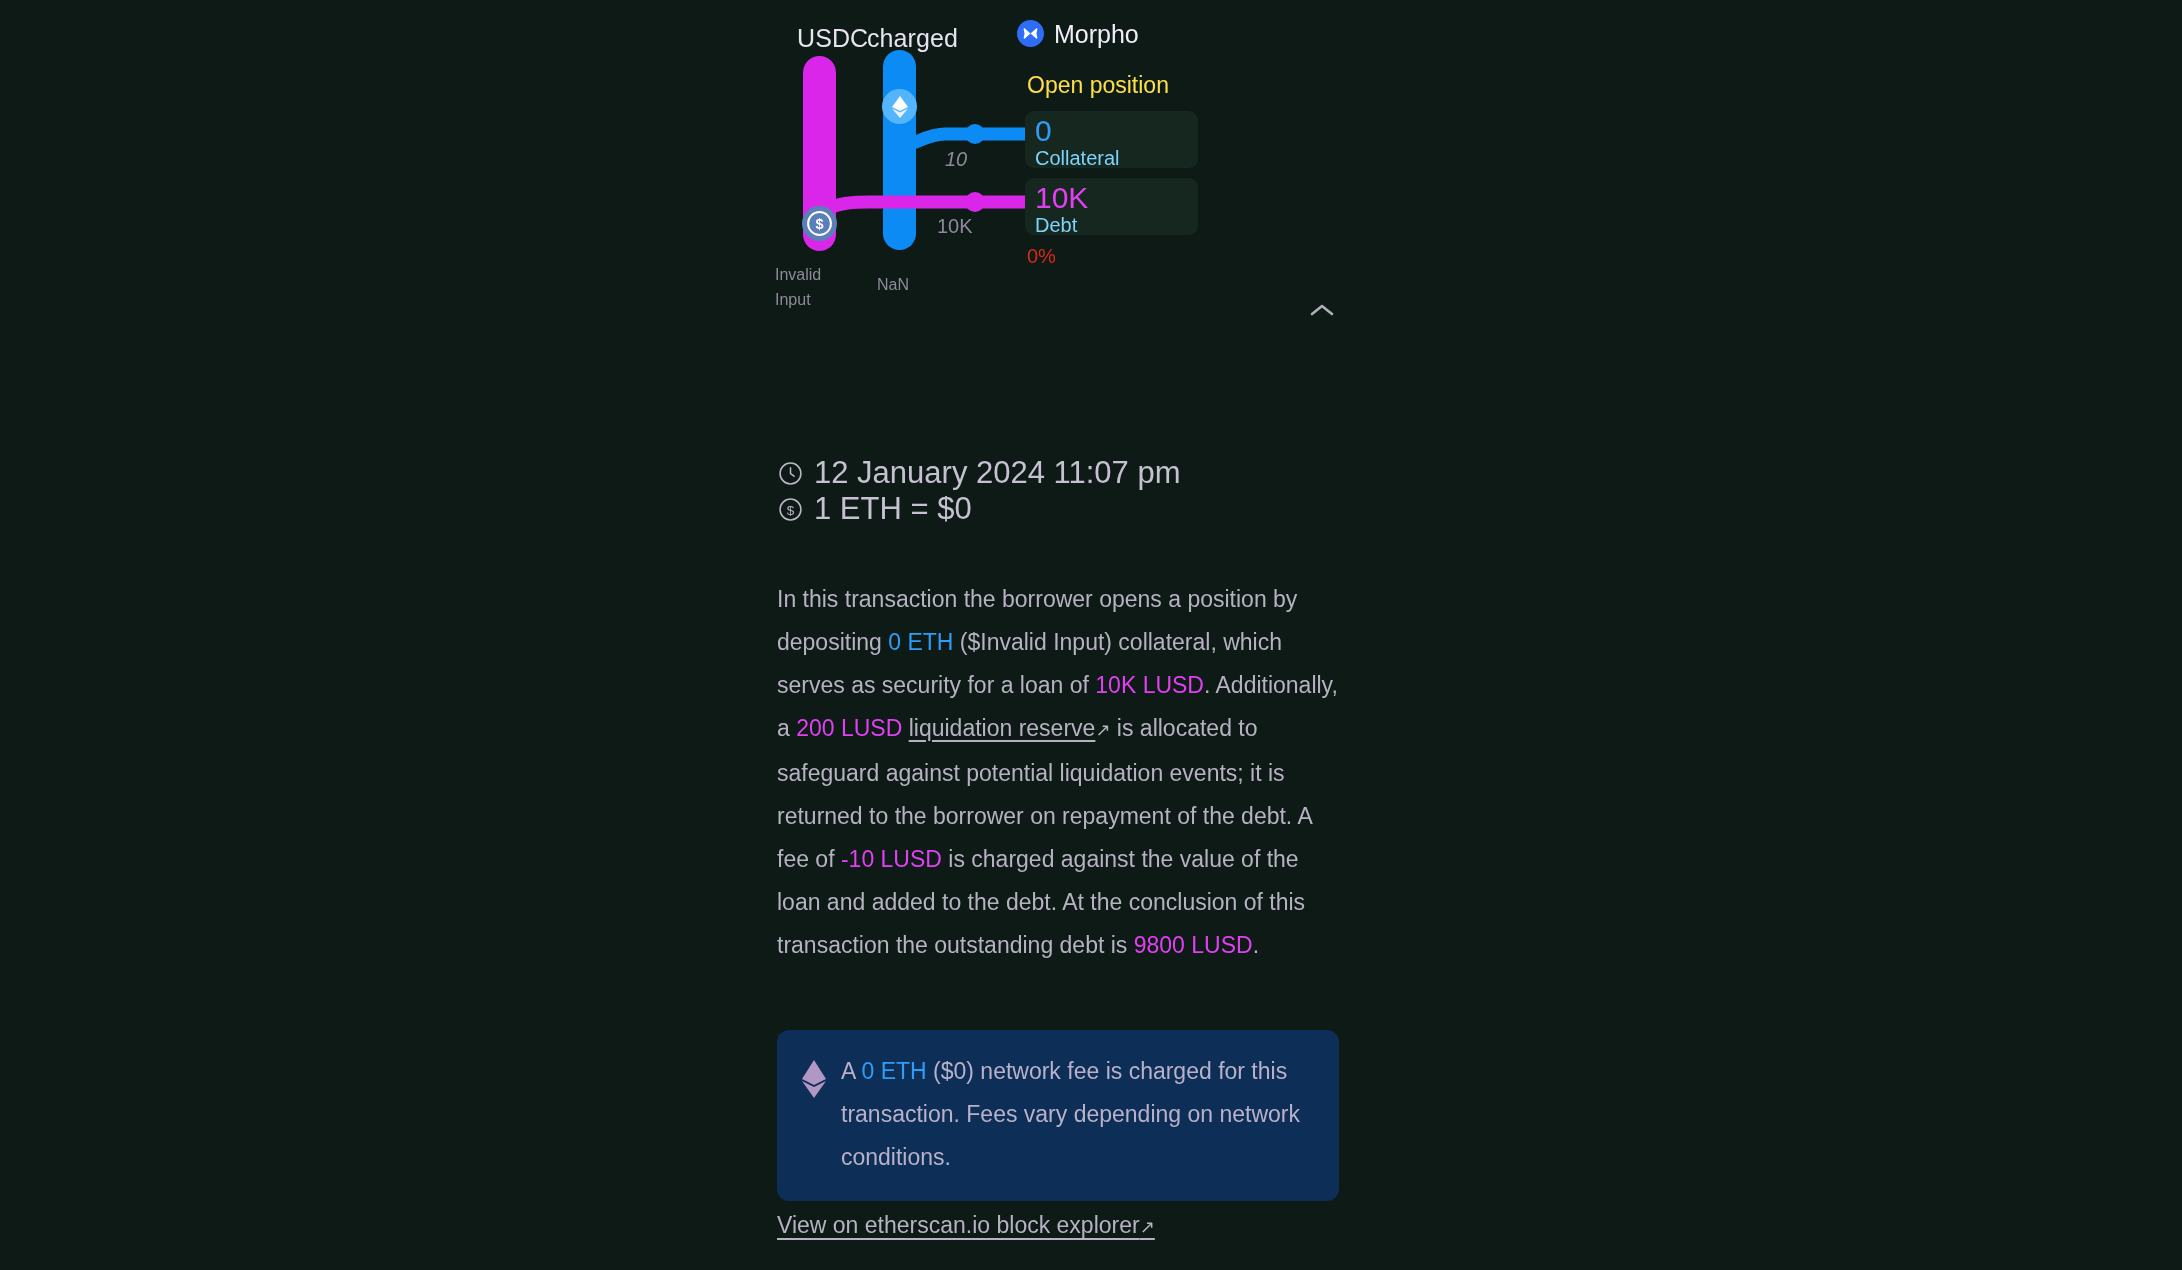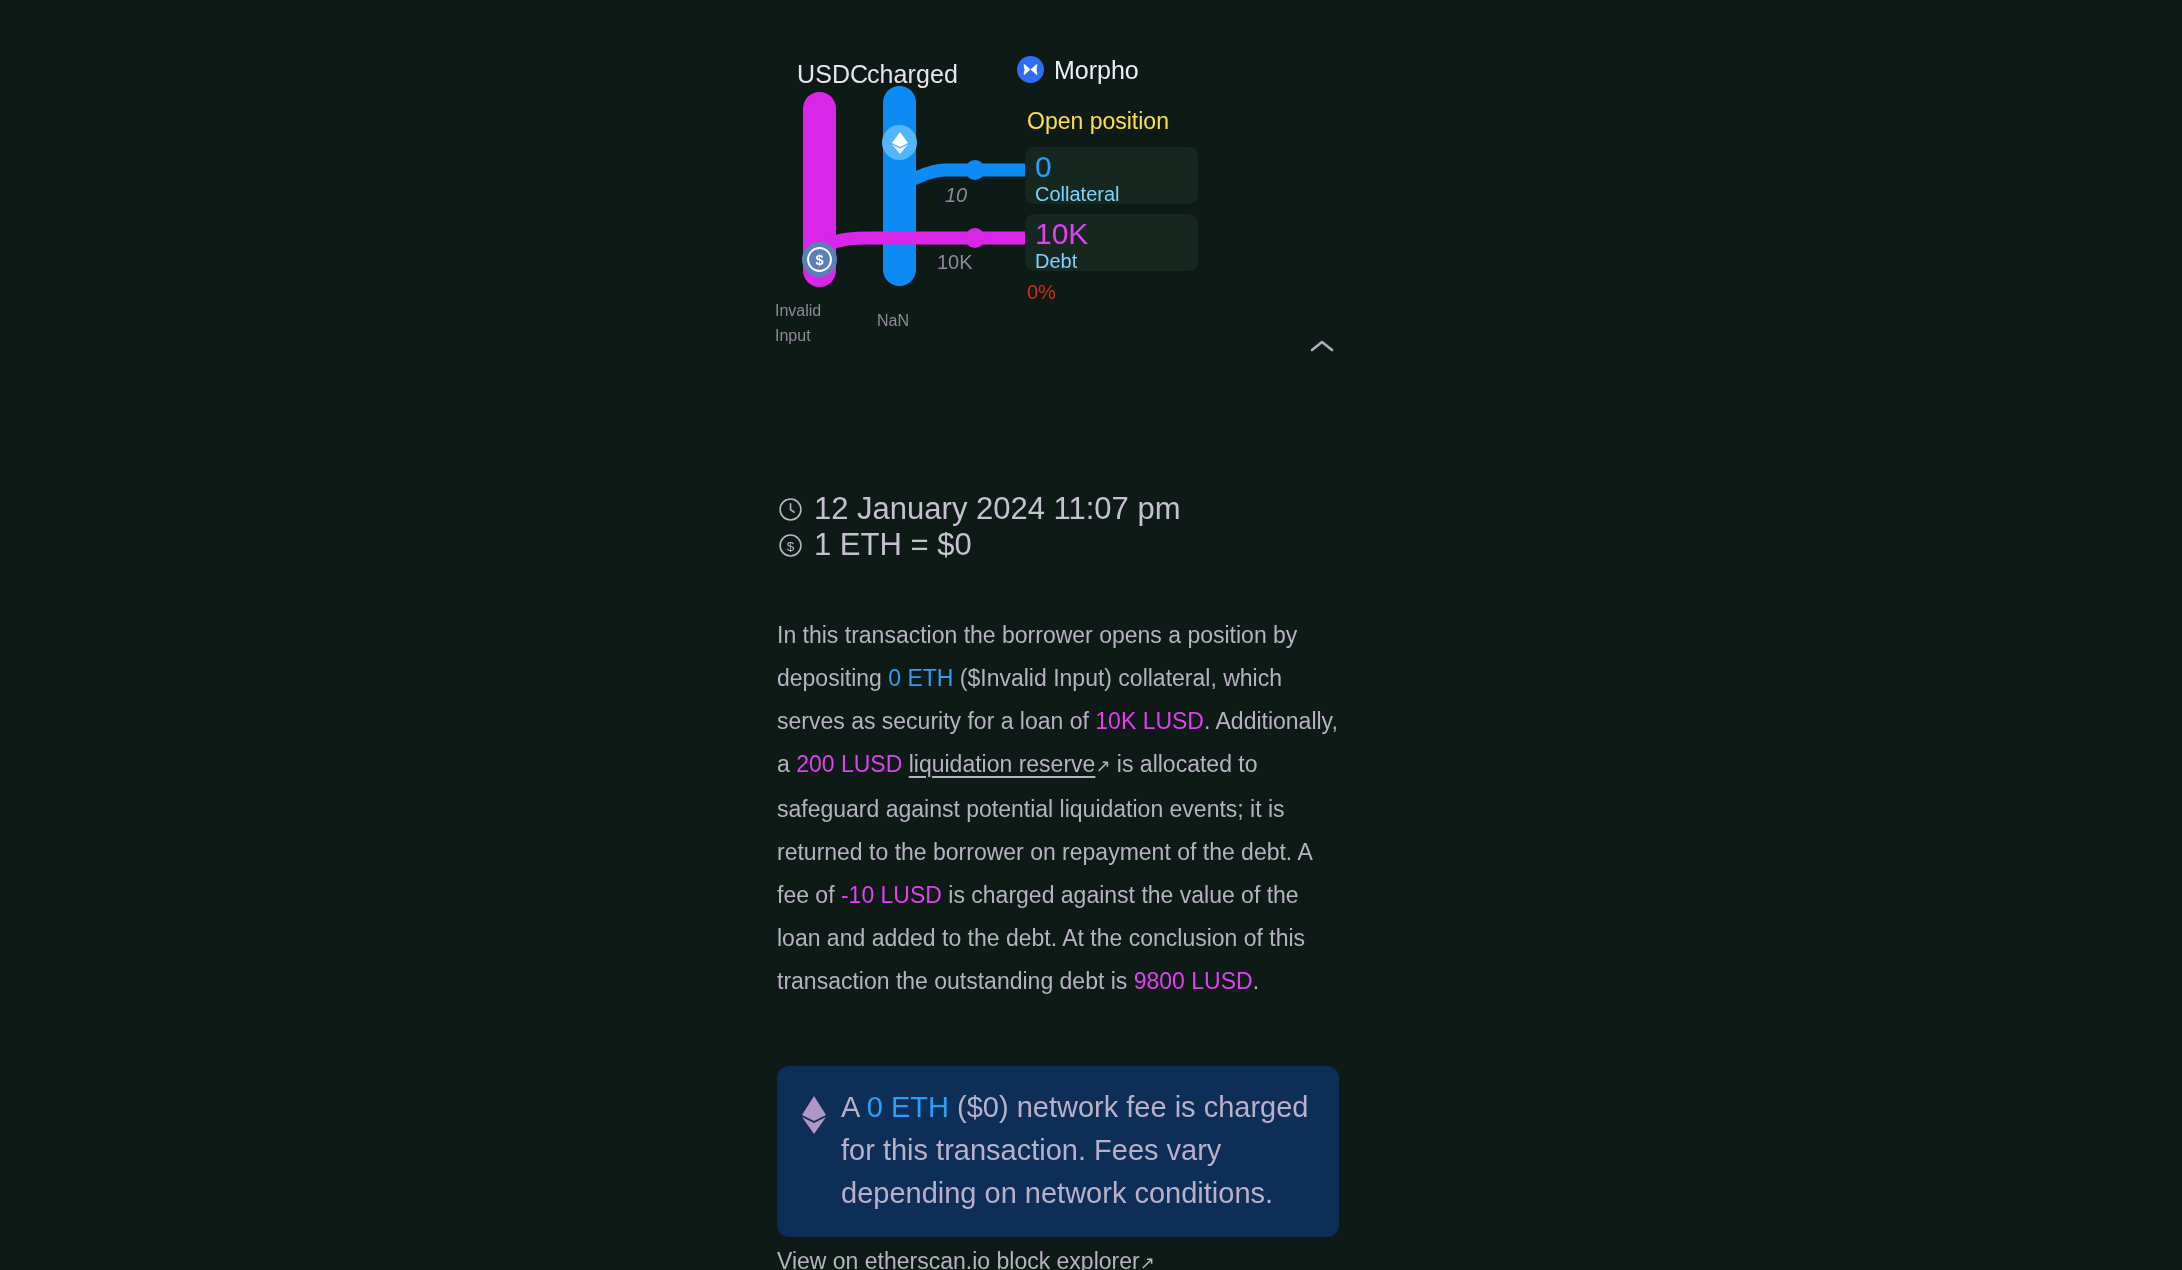--- a/index.html
+++ b/index.html
@@ -15,21 +15,20 @@
     width: 2182px;
     height: 1270px;
     background: #0e1a16;
   }
   .column {
     position: absolute;
     left: 777px;
     top: 0;
     width: 562px;
     height: 1086px;
-    margin-top: 36px;
   }
 
   
   .diagram-head {
     position: absolute;
     left: 0; top: 18px;
     width: 562px;
     height: 42px;
   }
   .tok-label {
@@ -207,21 +206,21 @@
     background: #0d2e56;
     border-radius: 12px;
     padding: 20px 26px 22px 64px;
   }
   .fee-eth-icon {
     position: absolute;
     left: 22px; top: 28px;
     width: 34px; height: 42px;
   }
   .fee-text {
-    font-size: 29px;
+    font-size: 23px;
     line-height: 43px;
     color: #b8b1c9;
   }
 
   
   .footer-link {
     position: absolute;
     left: 0; top: 1212px;
     font-size: 23px;
     color: #b6b2c2;

